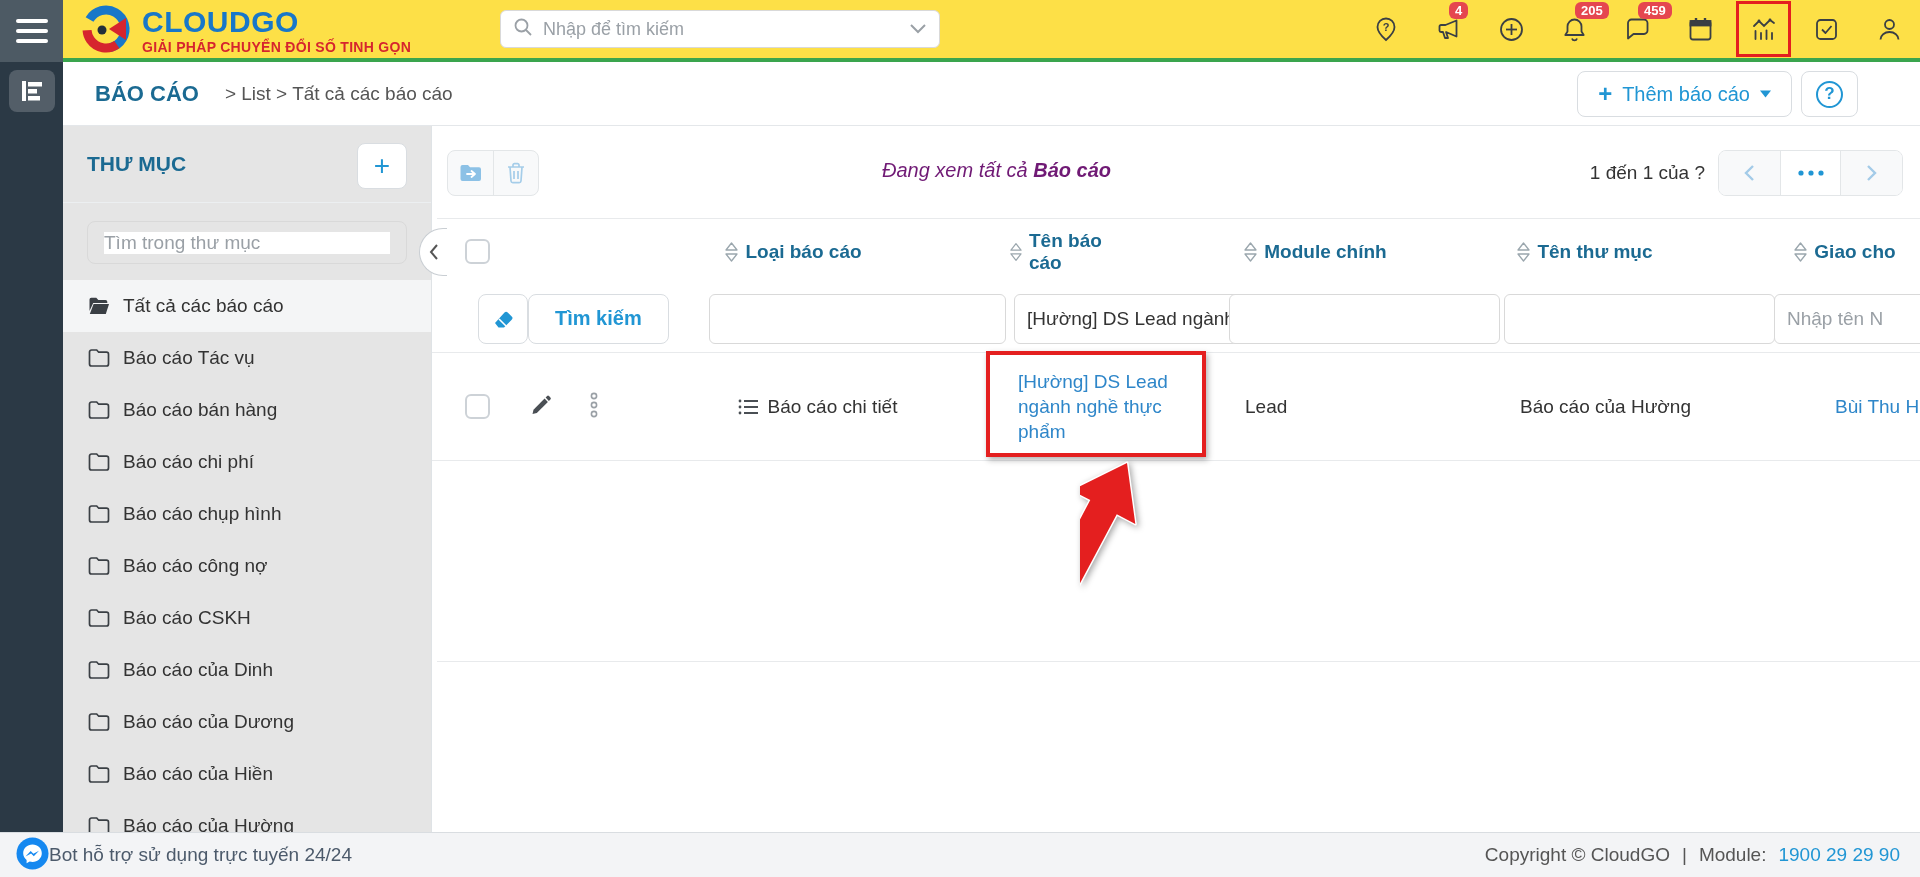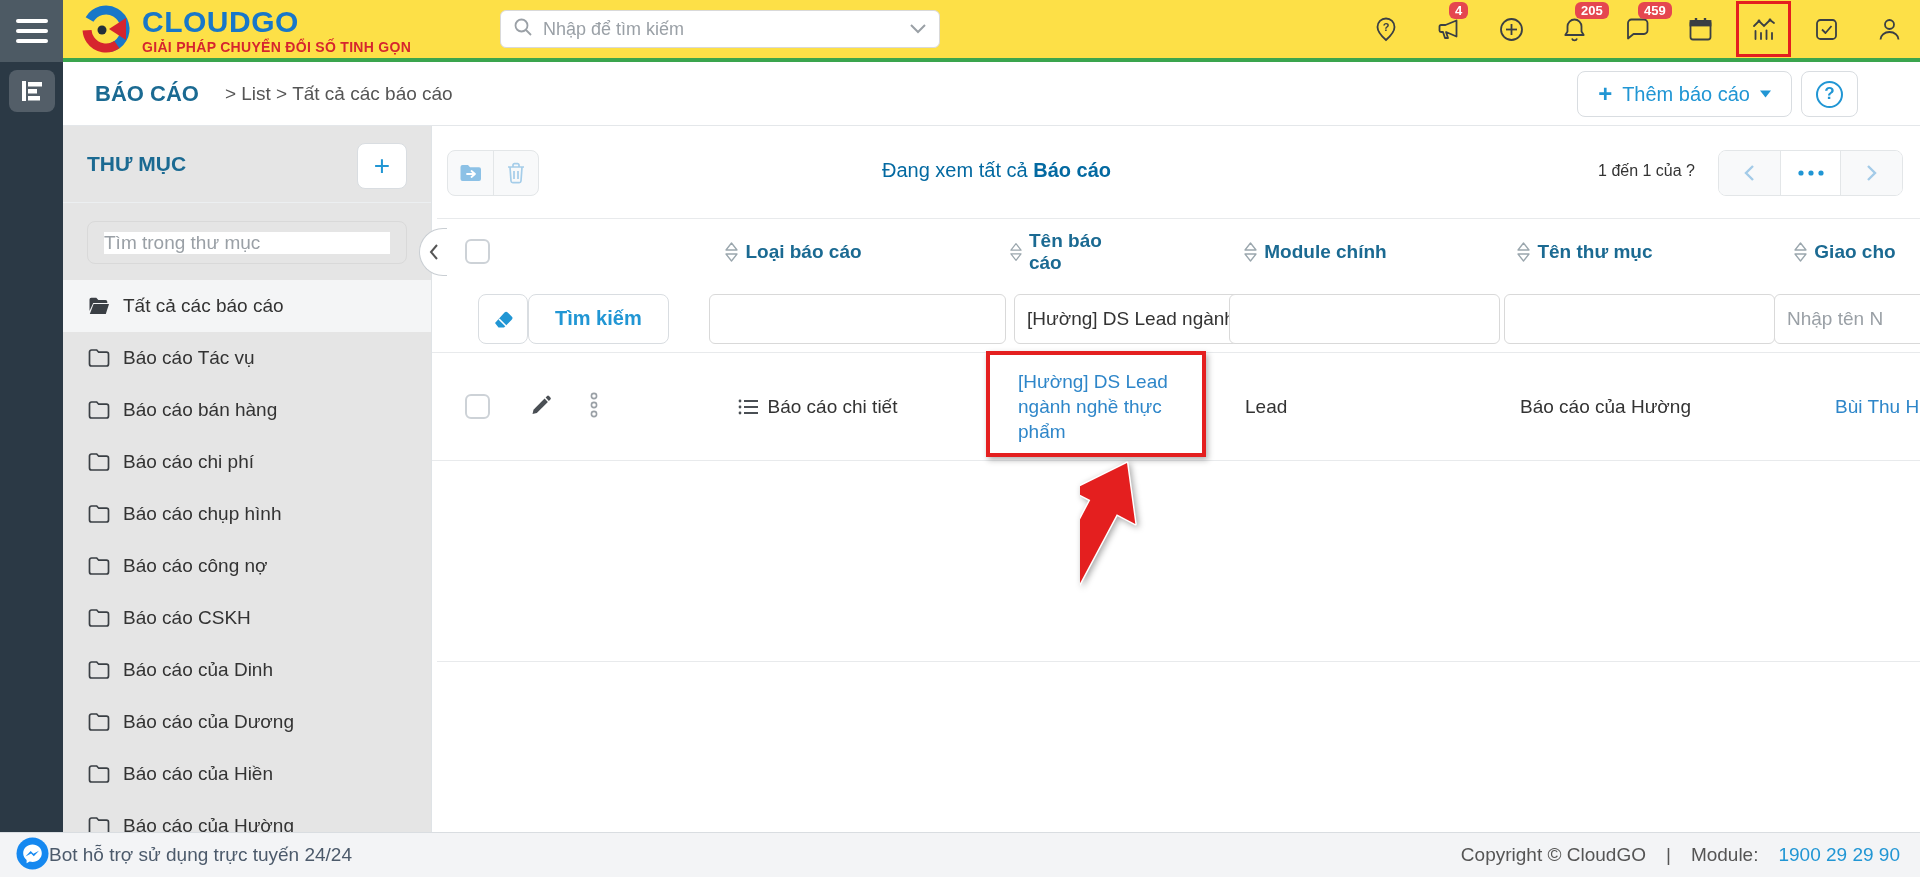--- a/index.html
+++ b/index.html
@@ -64,23 +64,23 @@
   .fsearch input::placeholder { color:#9aa0a6; }
   .fitem { height:52px; display:flex; align-items:center; gap:13px; padding-left:25px;
     font-size:19px; color:#333; cursor:pointer; white-space:nowrap; }
   .fitem.selected { background:#f4f5f6; }
   
   .main { position:absolute; left:432px; top:126px; width:1488px; height:706px; overflow:hidden; }
   .tool-group { position:absolute; left:15px; top:24px; height:46px; display:flex;
     border:1px solid #e3e6e8; border-radius:8px; background:#f8f9fa; overflow:hidden; }
   .tool-cell { width:45px; display:flex; align-items:center; justify-content:center; cursor:pointer; }
   .tool-cell + .tool-cell { border-left:1px solid #e3e6e8; }
-  .view-title { position:absolute; left:450px; top:33px; font-size:20px; color:#0369a1; }
+  .view-title { position:absolute; left:450px; top:33px; font-size:20px; color:#701a75;font-style:italic; }
   .view-title b { font-weight:bold; }
-  .pag-label { position:absolute; right:225px; top:36px; font-size:16px; color:#333; }
+  .pag-label { position:absolute; right:215px; top:36px; font-size:19px; color:#333; }
   .pager { position:absolute; right:17px; top:24px; height:46px; display:flex;
     border:1px solid #e3e6e8; border-radius:8px; overflow:hidden; }
   .pg-cell { width:61px; display:flex; align-items:center; justify-content:center;
     background:#f8f9fa; cursor:pointer; }
   .pg-cell.mid { background:#fff; border-left:1px solid #e3e6e8; border-right:1px solid #e3e6e8; }
   .table-top { position:absolute; left:5px; right:0; top:92px; border-top:1px solid #e8eaec; }
   .rowflex { position:absolute; left:0; right:0; display:flex; }
   .hdr-row { top:92px; height:67px; align-items:center; }
   .flt-row { top:159px; height:68px; align-items:center; border-bottom:1px solid #e8eaec; }
   .dat-row { top:227px; height:108px; align-items:center; border-bottom:1px solid #e8eaec; }
@@ -114,21 +114,21 @@
   .bottom-line { position:absolute; left:5px; right:0; top:535px; border-top:1px solid #e8eaec; }
   
   .collapse-tab { position:absolute; left:419px; top:228px; width:28px; height:48px; background:#fff;
     border:1px solid #c9ced3; border-right:none; border-radius:24px 0 0 24px; z-index:15;
     display:flex; align-items:center; justify-content:center; cursor:pointer; color:#555; }
   
   .footer { position:absolute; left:0; bottom:0; right:0; height:45px; background:#f3f4f6;
     border-top:1px solid #d9dde1; z-index:40; display:flex; align-items:center; }
   .foot-left { display:flex; align-items:center; margin-left:16px; }
   .foot-bot { font-size:19px; color:#4c5a6b; }
-  .foot-right { position:absolute; right:20px; display:flex; align-items:flex-end; gap:20px; font-size:19px; color:#555; }
+  .foot-right { position:absolute; right:20px; display:flex; align-items:flex-end; gap:12px; font-size:19px; color:#555; }
   .hotline-num { color:#2196d4; cursor:pointer; }
   
   .anno-box { position:absolute; left:986px; top:351px; width:220px; height:106px;
     border:4px solid #e41f1f; box-shadow:2px 3px 6px rgba(0,0,0,.3); z-index:60; pointer-events:none; }
   .anno-arrow { position:absolute; left:1080px; top:458px; z-index:60; pointer-events:none;
     filter:drop-shadow(2px 2px 3px rgba(0,0,0,.35)); }
 </style>
 </head>
 <body>
 

